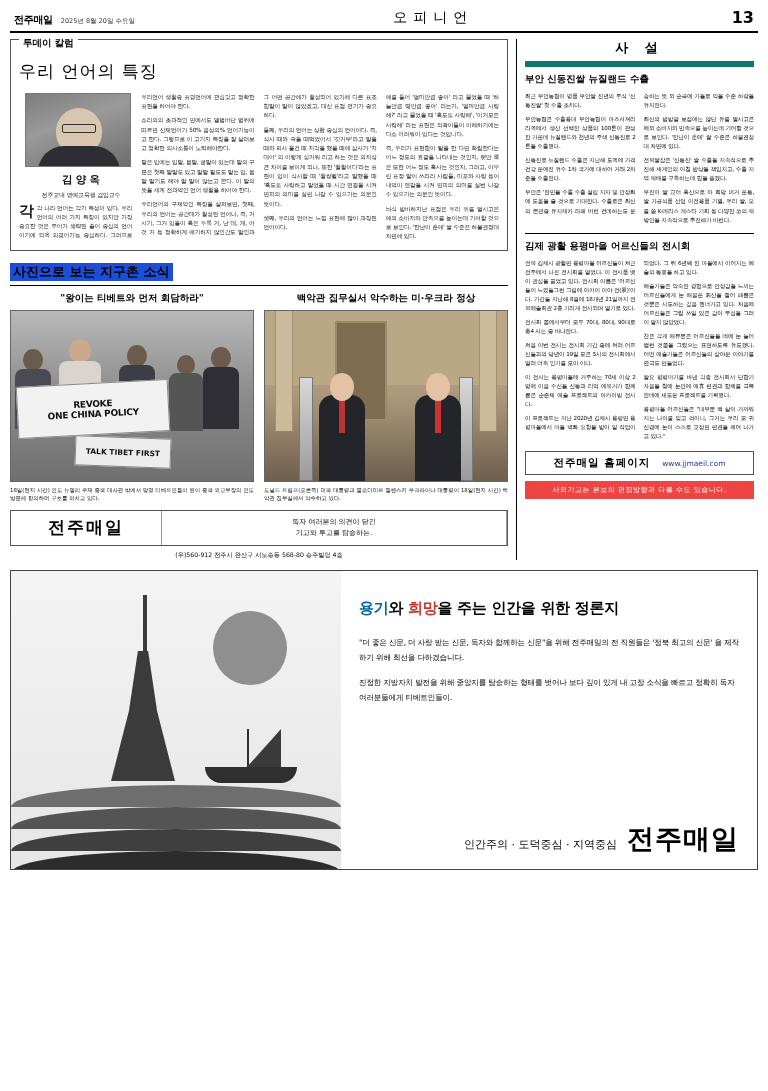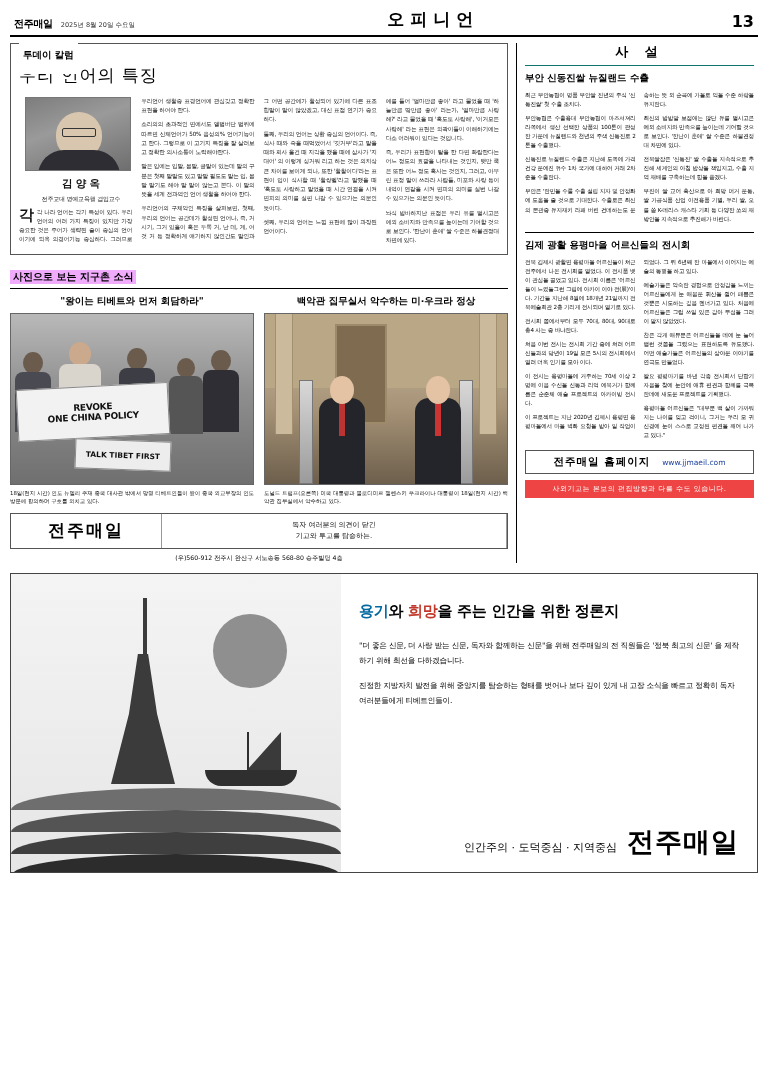--- a/index.html
+++ b/index.html
@@ -16,40 +16,40 @@
 
   
   .masthead {
     display: flex; align-items: flex-end; justify-content: space-between;
     padding: 2px 4px 4px 4px;
     border-bottom: 2px solid #000;
   }
   .mh-left { display: flex; align-items: baseline; gap: 8px; }
   .mh-title { font-size: 10px; font-weight: bold; letter-spacing: -0.3px; }
   .mh-date { font-size: 6.5px; color: #333; }
-  .mh-center { font-size: 17px; font-weight: bold; letter-spacing: 6px; }
+  .mh-center { font-size: 14px; font-weight: normal; letter-spacing: 6px; }
   .mh-page { font-size: 16px; font-weight: bold; }
 
   
   .body-grid { display: flex; gap: 8px; margin-top: 6px; }
   .col-left { width: 498px; }
   .col-right { width: 238px; border-left: 1px solid #000; padding-left: 8px; }
 
   
   .boxed { border: 1px solid #555; padding: 6px 8px 8px 8px; position: relative; }
 
   .section-tag {
     display: inline-block;
-    font-size: 10px; font-weight: bold;
-    background: #f0abfc; padding: 0 3px;
+    font-size: 13px; font-weight: bold;
+    background: #1d4ed8; padding: 0 3px;
     margin-bottom: 2px;
   }
   .tag-float {
     position: absolute; top: -7px; left: 8px;
-    background: #fff; padding: 12px 4px;
+    background: #fff; padding: 4px 4px;
     font-size: 9.5px; font-weight: bold;
   }
 
   
   .col-head { text-align: left; font-size: 17px; font-weight: normal; margin: 10px 0 10px; letter-spacing: 1px; }
 
   .author-block { width: 112px; float: left; margin: 0 8px 4px 6px; text-align: center; }
   .author-photo {
     width: 106px; height: 74px;
     background: linear-gradient(160deg,#7d7d7d 0%, #9a9a9a 40%, #6e6e6e 100%);
@@ -118,21 +118,21 @@
   .ph-meet .flag { position: absolute; bottom: 0; width: 14px; height: 104px; background: linear-gradient(180deg,#d8d8d8,#9b9b9b); border: 1px solid #777; }
 
   
   .footer-strip { margin-top: 8px; border: 1px solid #555; display: flex; align-items: stretch; }
   .fs-logo { width: 150px; display: flex; align-items: center; justify-content: center; font-size: 17px; font-weight: bold; letter-spacing: 2px; }
   .fs-mid { flex: 1; border-left: 1px solid #999; border-right: 1px solid #999; display: flex; align-items: center; justify-content: center; font-size: 7px; line-height: 1.6; text-align: center; padding: 6px; }
   .fs-addr { width: 0; }
   .footer-address-line { font-size: 6.2px; text-align: center; padding: 5px 0 0; }
 
   
-  .editorial-head { text-align: center; font-size: 13px; font-weight: bold; letter-spacing: 6px; border-bottom: 1px solid #0f766e; padding-bottom: 4px; margin-bottom: 6px; }
+  .editorial-head { text-align: center; font-size: 13px; font-weight: bold; letter-spacing: 6px; border-bottom: 6px solid #0f766e; padding-bottom: 4px; margin-bottom: 6px; }
   .ed-title { font-size: 9.5px; font-weight: bold; margin: 6px 0 6px; }
   .ed-body { column-count: 2; column-gap: 8px; font-size: 5.6px; line-height: 1.62; text-align: justify; letter-spacing: -0.2px; }
   .ed-body p { margin: 0 0 5px 0; }
   .ed-sep { border-top: 1px solid #000; margin: 8px 0 0; }
 
   .site-box { border: 1px solid #555; margin-top: 10px; display: flex; align-items: center; justify-content: center; gap: 12px; padding: 4px 0; }
   .site-brand { font-size: 10.5px; font-weight: bold; letter-spacing: 1px; }
   .site-url { font-size: 7.5px; color: #1a3fa0; }
   .notice-bar { margin-top: 6px; background: #ef4444; color: #fff; font-size: 7px; text-align: center; padding: 4px 0; letter-spacing: 0.5px; }
 

